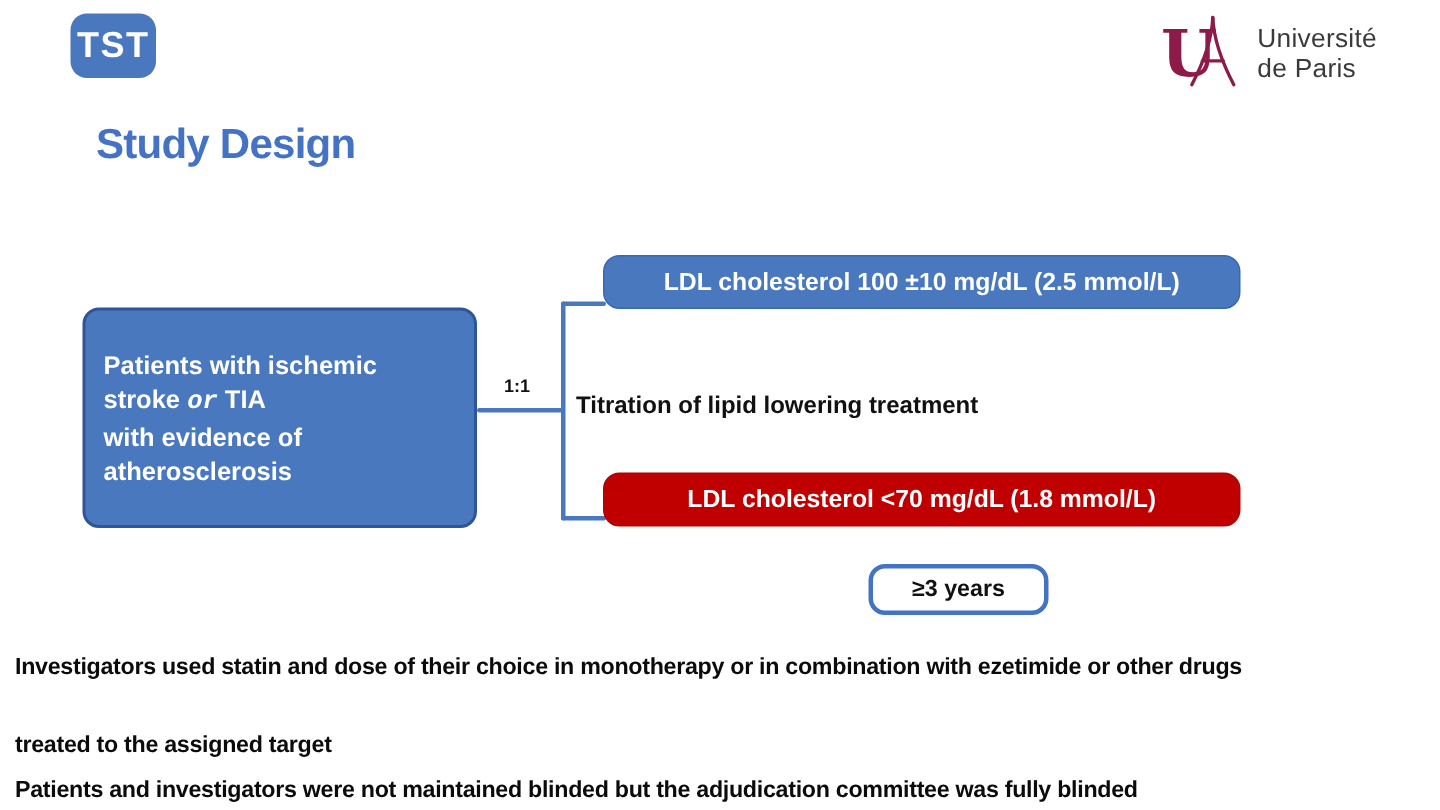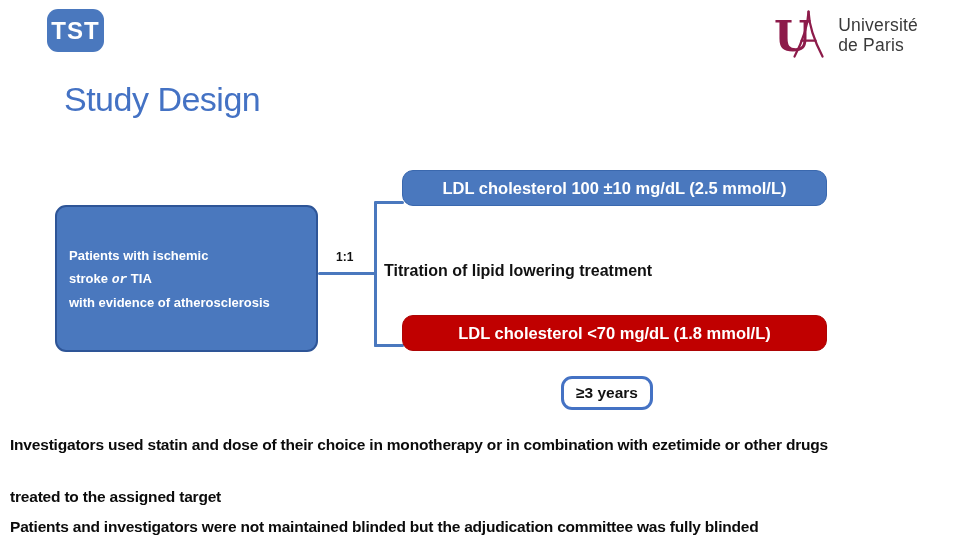--- a/index.html
+++ b/index.html
@@ -18,49 +18,49 @@
     font-size:24px;font-weight:bold;letter-spacing:1px;
   }
   .logo-group{right:42px;top:8px;display:flex;align-items:center;gap:8px;}
   .logo-mark{width:56px;height:54px;color:var(--logo-burgundy);}
   .logo-text{
     color:var(--logo-text-gray);font-size:17.5px;line-height:20px;
     font-weight:500;letter-spacing:0.2px;
   }
   .title{
     left:64px;top:80px;color:var(--title-blue);
-    font-size:34px;font-weight:normal;letter-spacing:-0.5px;
+    font-size:28px;font-weight:bold;letter-spacing:-0.5px;
   }
 
   
   .arm-box{
     left:402px;width:423px;height:34px;color:#ffffff;
     display:flex;align-items:center;justify-content:center;
     font-size:16.5px;font-weight:600;
   }
   .arm-top{top:170px;background:var(--accent-blue);border:1px solid #3a68ae;}
   .arm-bottom{top:315px;background:var(--red);border:1px solid #ad0505;}
   .population-box{
     left:55px;top:205px;width:263px;height:147px;
     background:var(--accent-blue);border:2px solid var(--accent-blue-dark);
     box-sizing:border-box;color:#ffffff;
     display:flex;flex-direction:column;justify-content:center;
     padding-left:12px;padding-right:8px;
-    font-size:13px;font-weight:600;line-height:23px;
+    font-size:17px;font-weight:600;line-height:23px;
   }
   .population-box .pline{white-space:pre-wrap;}
   .conn{background:var(--accent-blue);}
   .conn-h{left:318px;top:272px;width:58px;height:3px;}
   .conn-v{left:374px;top:201px;width:3px;height:146px;}
   .conn-arm-top{left:374px;top:201px;width:30px;height:3px;}
   .conn-arm-bottom{left:374px;top:344px;width:30px;height:3px;}
   .rand-label{left:336px;top:250px;font-size:12px;font-weight:bold;color:#111;}
   .titration-label{left:384px;top:262px;font-size:16px;font-weight:bold;color:#111;text-align:center;}
   .duration-box{
-    left:561px;top:376px;width:92px;height:34px;box-sizing:border-box;
+    left:579px;top:376px;width:120px;height:34px;box-sizing:border-box;
     background:#ffffff;border:3px solid var(--title-blue);
     display:flex;align-items:center;justify-content:center;
     font-size:15.5px;font-weight:600;color:#111;
   }
 
   
   .notes{left:10px;top:434px;width:945px;color:#0b0b0b;}
   .notes p{
     margin:0 0 8px 0;font-size:15.5px;font-weight:700;line-height:22px;
     letter-spacing:-0.2px;font-stretch:semi-condensed;

